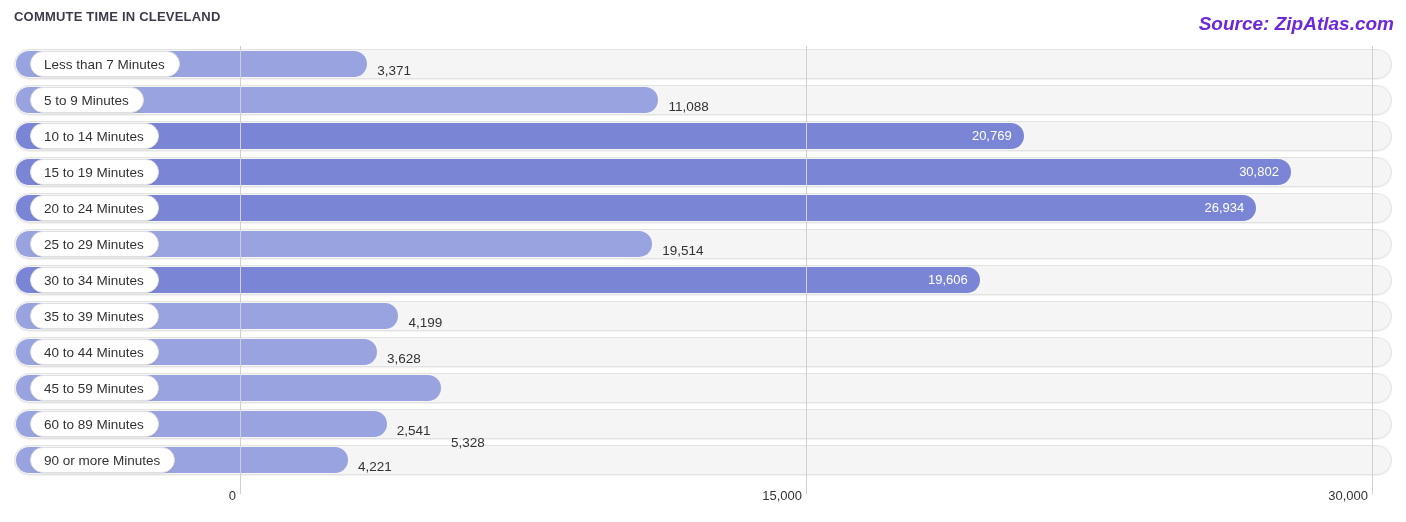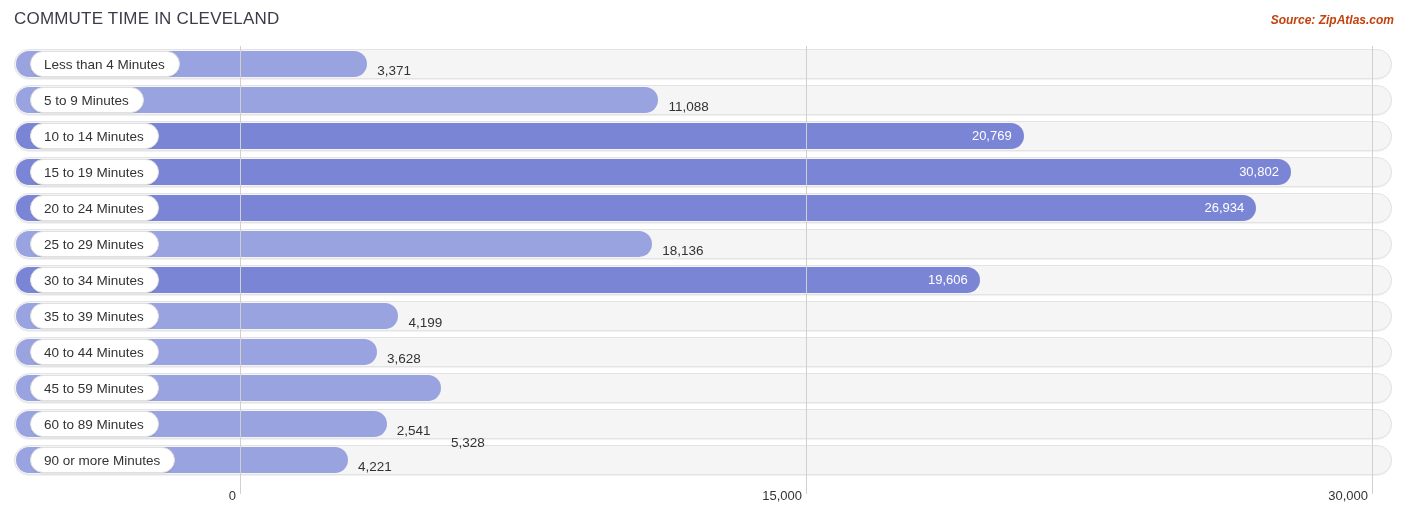--- a/index.html
+++ b/index.html
@@ -19,32 +19,32 @@
   
   .header {
     position: absolute;
     left: 0; top: 0;
     width: 1406px;
     height: 44px;
   }
   .chart-title {
     position: absolute;
     left: 14px; top: 9px;
-    font-size: 17px;
+    font-size: 13px;
     letter-spacing: 0.2px;
     color: #3c3c4a;
-    font-weight: 400;
+    font-weight: 700;
     white-space: nowrap;
   }
   .source-note {
     position: absolute;
     right: 12px; top: 13px;
-    font-size: 12px;
+    font-size: 19px;
     font-style: italic;
-    color: #c2410c;
+    color: #6d28d9;
     font-weight: 600;
     white-space: nowrap;
   }
 
   
   .plot {
     position: absolute;
     left: 0; top: 46px;
     width: 1406px;
     height: 436px;
@@ -152,21 +152,21 @@
     <div class="chart-title">COMMUTE TIME IN CLEVELAND</div>
     <div class="source-note">Source: ZipAtlas.com</div>
   </div>
 
   <div class="plot">
     <div class="rows" id="rows">
         <div class="row">
           <div class="track"></div>
           <div class="bar" style="width: 351.199px;"></div>
           <span class="bar-value-out" style="left: 377.199px;">3,371</span>
-          <div class="cat-pill">Less than 4 Minutes</div>
+          <div class="cat-pill">Less than 7 Minutes</div>
         </div>
         <div class="row">
           <div class="track"></div>
           <div class="bar" style="width: 642.387px;"></div>
           <span class="bar-value-out" style="left: 668.387px;">11,088</span>
           <div class="cat-pill">5 to 9 Minutes</div>
         </div>
         <div class="row">
           <div class="track"></div>
           <div class="bar dark" style="width: 1007.68px;">
@@ -184,21 +184,21 @@
         <div class="row">
           <div class="track"></div>
           <div class="bar dark" style="width: 1240.31px;">
             <span class="bar-value-in">26,934</span>
           </div>
           <div class="cat-pill">20 to 24 Minutes</div>
         </div>
         <div class="row">
           <div class="track"></div>
           <div class="bar" style="width: 636.274px;"></div>
-          <span class="bar-value-out" style="left: 662.274px;">18,136</span>
+          <span class="bar-value-out" style="left: 662.274px;">19,514</span>
           <div class="cat-pill">25 to 29 Minutes</div>
         </div>
         <div class="row">
           <div class="track"></div>
           <div class="bar dark" style="width: 963.8px;">
             <span class="bar-value-in">19,606</span>
           </div>
           <div class="cat-pill">30 to 34 Minutes</div>
         </div>
         <div class="row">

